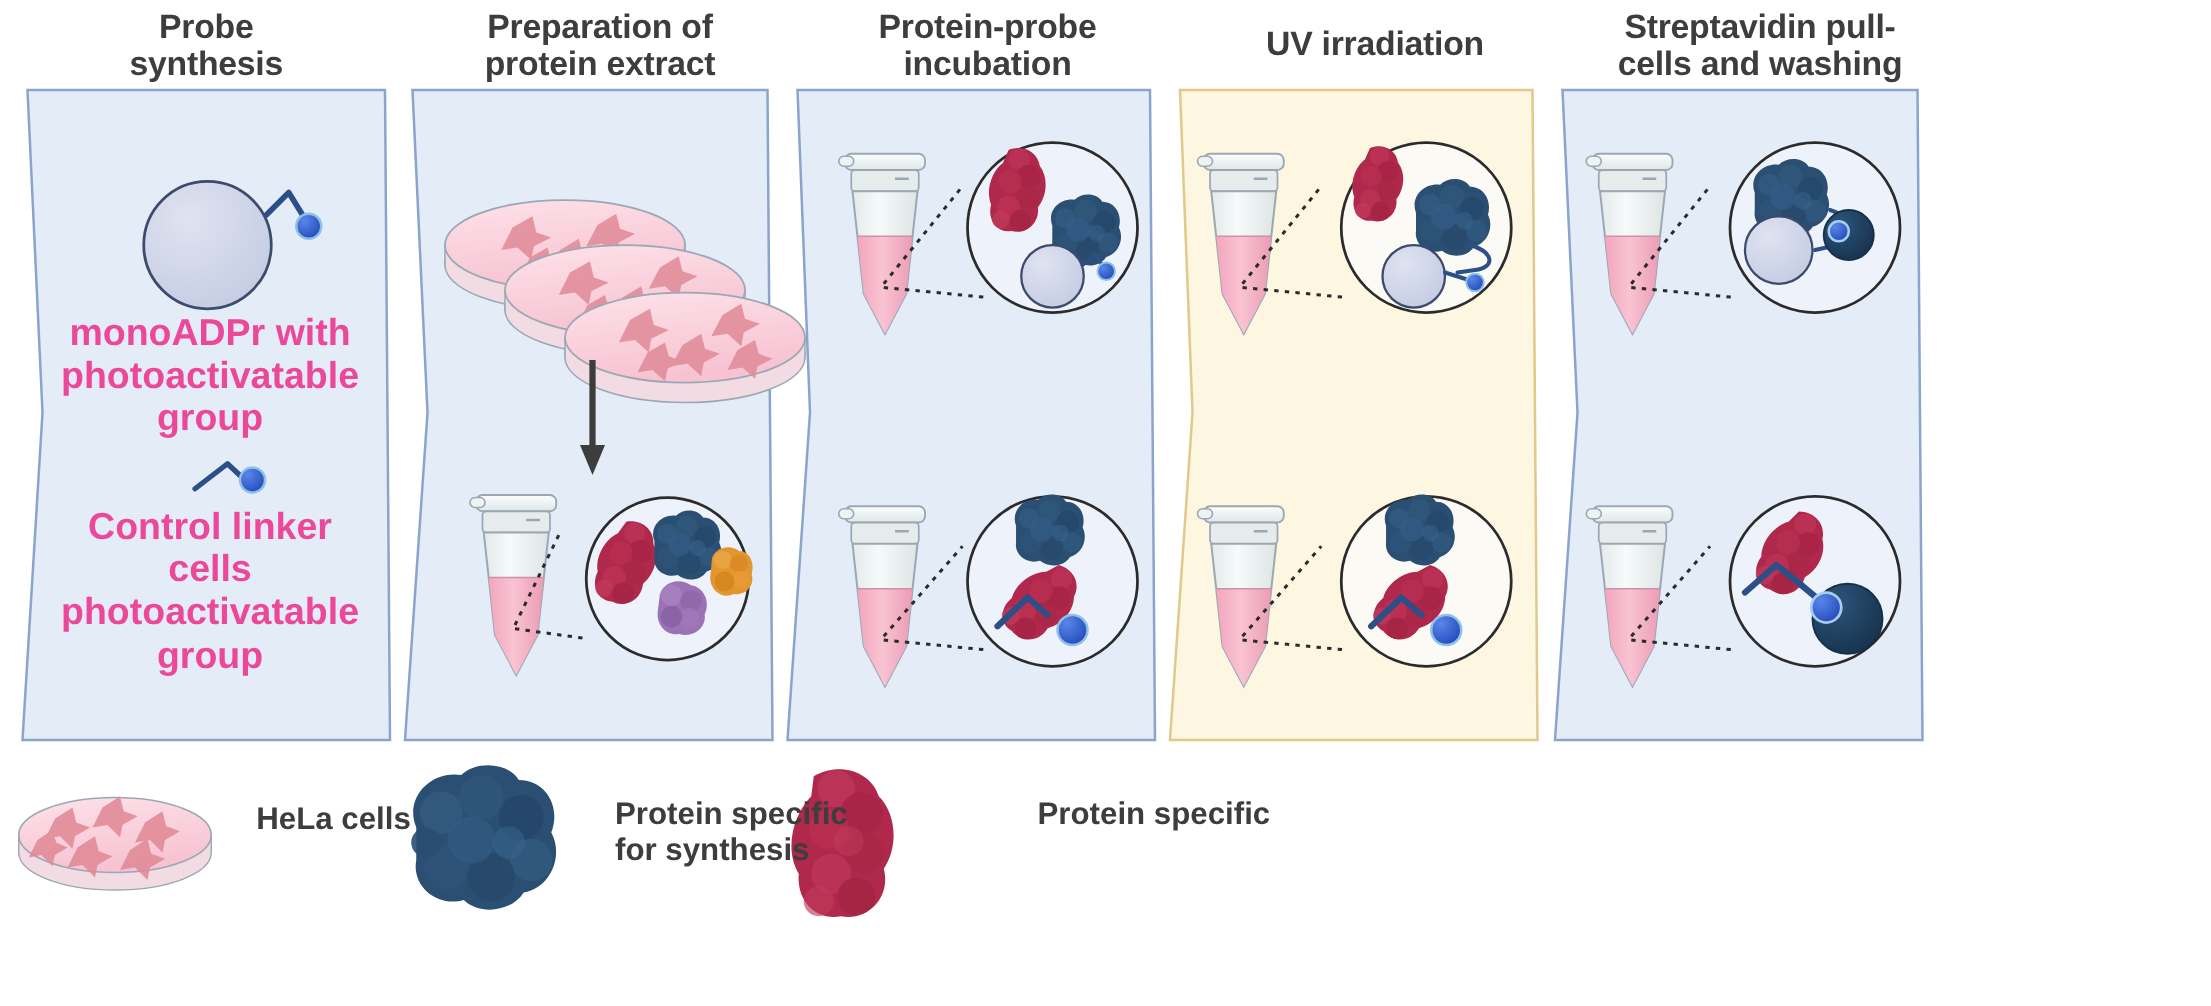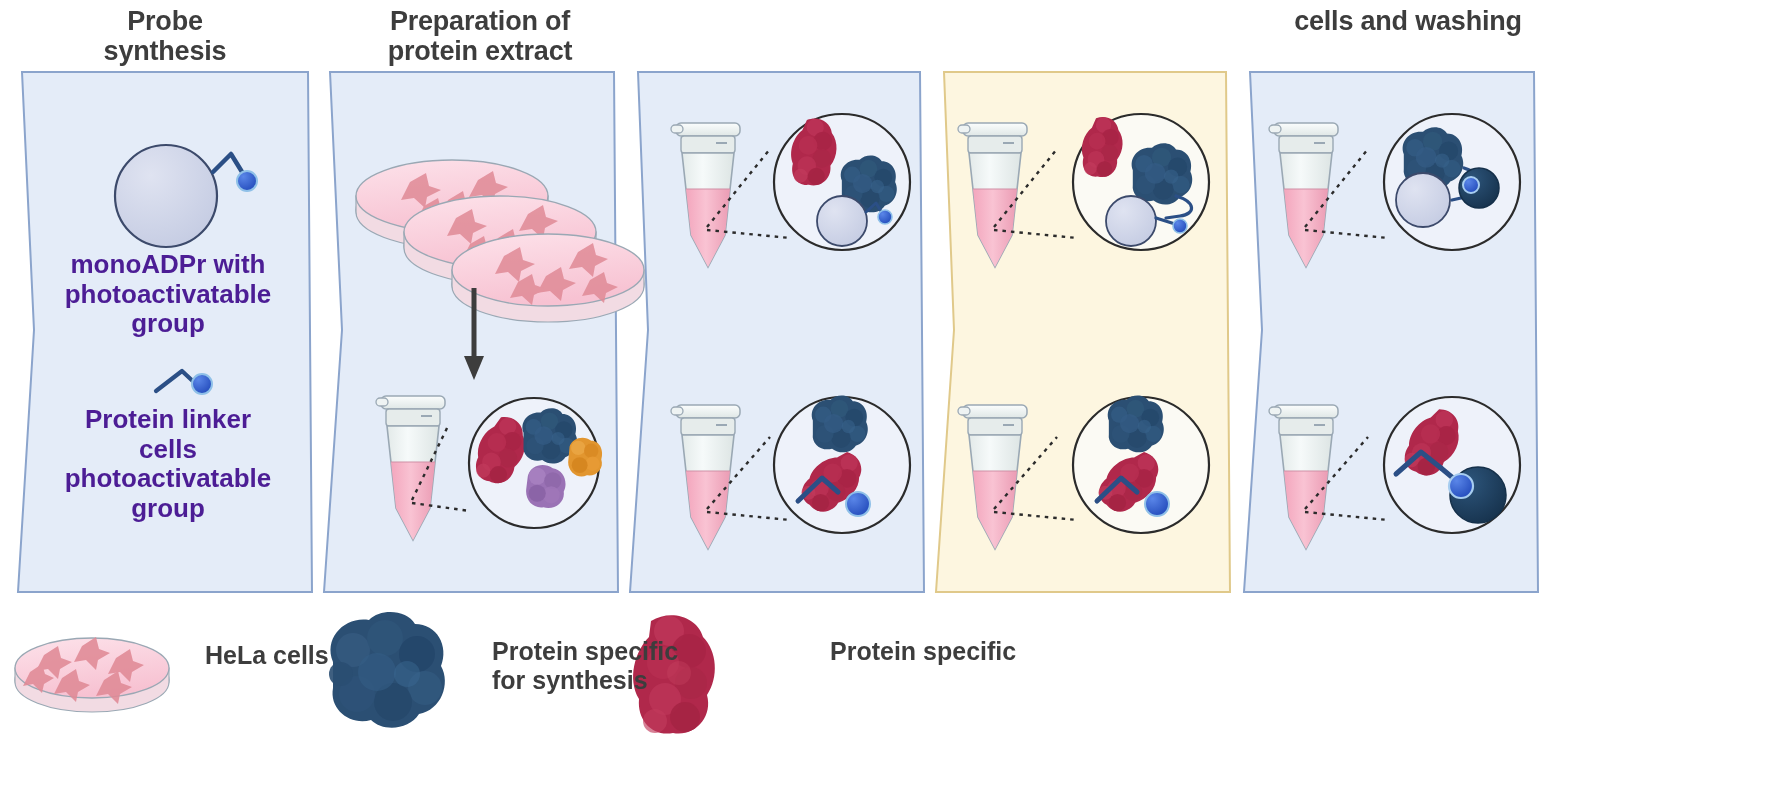--- a/index.html
+++ b/index.html
@@ -25,43 +25,51 @@
     position:absolute;
     font-weight:bold;
     font-size:25px;
     line-height:1.16;
     color:#3d3d3d;
   }
   .inpanel-label{
     position:absolute;
     text-align:center;
     font-weight:bold;
-    font-size:26px;
+    font-size:30px;
     line-height:1.14;
-    color:#4c1d95;
+    color:#ec4899;
   }
 </style>
 </head>
 <body>
 
 <div id="stage">
 
   <div class="hdr" style="left:20px;top:6px;width:290px;">
     <div>Probe</div>
     <div>synthesis</div>
   </div>
 
   <div class="hdr" style="left:335px;top:6px;width:290px;">
     <div>Preparation of</div>
     <div>protein extract</div>
   </div>
 
-
+  <div class="hdr" style="left:645px;top:6px;width:290px;">
+    <div>Protein-probe</div>
+    <div>incubation</div>
+  </div>
+
+  <div class="hdr" style="left:955px;top:20px;width:290px;">
+    <div>UV irradiation</div>
+  </div>
 
   <div class="hdr" style="left:1258px;top:6px;width:300px;">
+    <div>Streptavidin pull-</div>
     <div>cells and washing</div>
   </div>
 
   <svg class="panel-svg" width="1769" height="805" viewBox="0 0 1769 805">
     <defs>
 
       <linearGradient id="liqG" x1="0" y1="0" x2="1" y2="0">
         <stop offset="0%" stop-color="#f3a6bd"></stop>
         <stop offset="45%" stop-color="#f9c3d3"></stop>
         <stop offset="100%" stop-color="#eb9cb4"></stop>
@@ -425,21 +433,21 @@
     </g>
   </svg>
 
   <div class="inpanel-label" style="left:38px;top:250px;width:260px;">
     <div>monoADPr with</div>
     <div>photoactivatable</div>
     <div>group</div>
   </div>
 
   <div class="inpanel-label" style="left:38px;top:405px;width:260px;">
-    <div>Protein linker</div>
+    <div>Control linker</div>
     <div>cells</div>
     <div>photoactivatable</div>
     <div>group</div>
   </div>
 
   <div class="legend-label" style="left:205px;top:641px;width:200px;">
     <div>HeLa cells</div>
   </div>
 
   <div class="legend-label" style="left:492px;top:637px;width:240px;">

